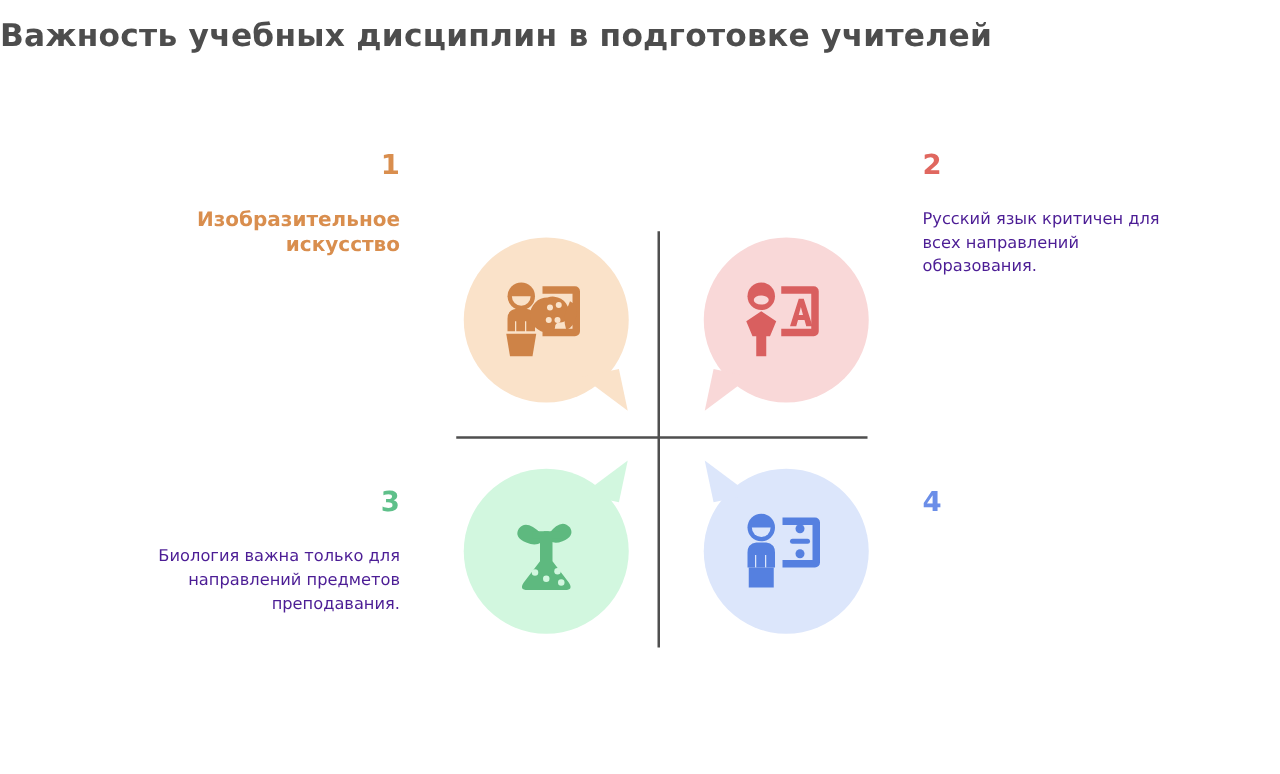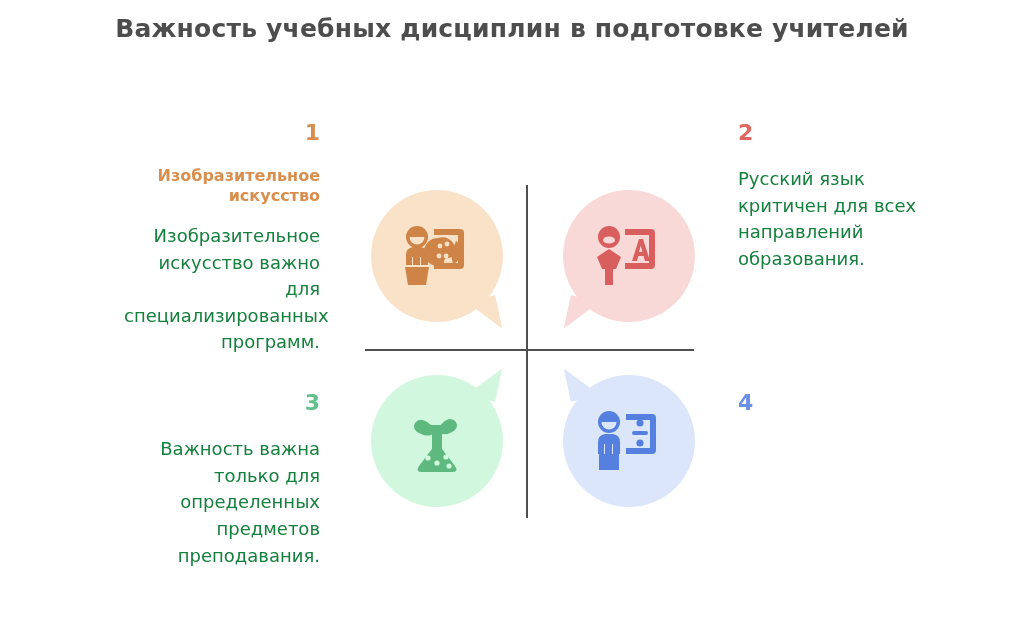--- a/index.html
+++ b/index.html
@@ -16,21 +16,21 @@
     font-family: "DejaVu Sans", "Liberation Sans", sans-serif;
     -webkit-font-smoothing: antialiased;
   }
 
   
   .page-title {
     position: absolute;
     top: 14px;
     left: 0;
     width: 1024px;
-    text-align: center;
+    text-align: left;
     font-size: 25px;
     font-weight: 700;
     letter-spacing: 0.2px;
     color: #4d4d4d;
   }
 
   
   .cross-h {
     position: absolute;
     left: 365px;
@@ -108,23 +108,23 @@
     line-height: 1;
     margin-bottom: 22px;
   }
   .quad .head {
     font-size: 16px;
     font-weight: 700;
     line-height: 1.28;
     margin-bottom: 16px;
   }
   .quad .body {
-    font-size: 18px;
+    font-size: 13px;
     line-height: 1.48;
-    color: #15803d;
+    color: #4c1d95;
   }
 
   .quad.right-align { text-align: right; }
   .quad.left-align  { text-align: left; }
 
   #quad-1 { left: 124px; top: 122px; }
   #quad-2 { left: 738px; top: 122px; }
   #quad-3 { left: 124px; top: 392px; }
   #quad-4 { left: 738px; top: 392px; }
 
@@ -225,28 +225,27 @@
       <circle cx="48" cy="13" r="3.6"></circle>
       <rect x="40" y="21" width="16" height="4" rx="2"></rect>
       <circle cx="48" cy="33" r="3.6"></circle>
     </g>
   </svg>
 </div>
 
 <div class="quad right-align" id="quad-1">
   <div class="num">1</div>
   <div class="head">Изобразительное искусство</div>
-  <div class="body">Изобразительное искусство важно для специализированных программ.</div>
 </div>
 
 <div class="quad left-align" id="quad-2">
   <div class="num">2</div>
   <div class="body">Русский язык критичен для всех направлений образования.</div>
 </div>
 
 <div class="quad right-align" id="quad-3">
   <div class="num">3</div>
-  <div class="body">Важность важна только для определенных предметов преподавания.</div>
+  <div class="body">Биология важна только для направлений предметов преподавания.</div>
 </div>
 
 <div class="quad left-align" id="quad-4">
   <div class="num">4</div>
 </div>
 
 </body></html>

